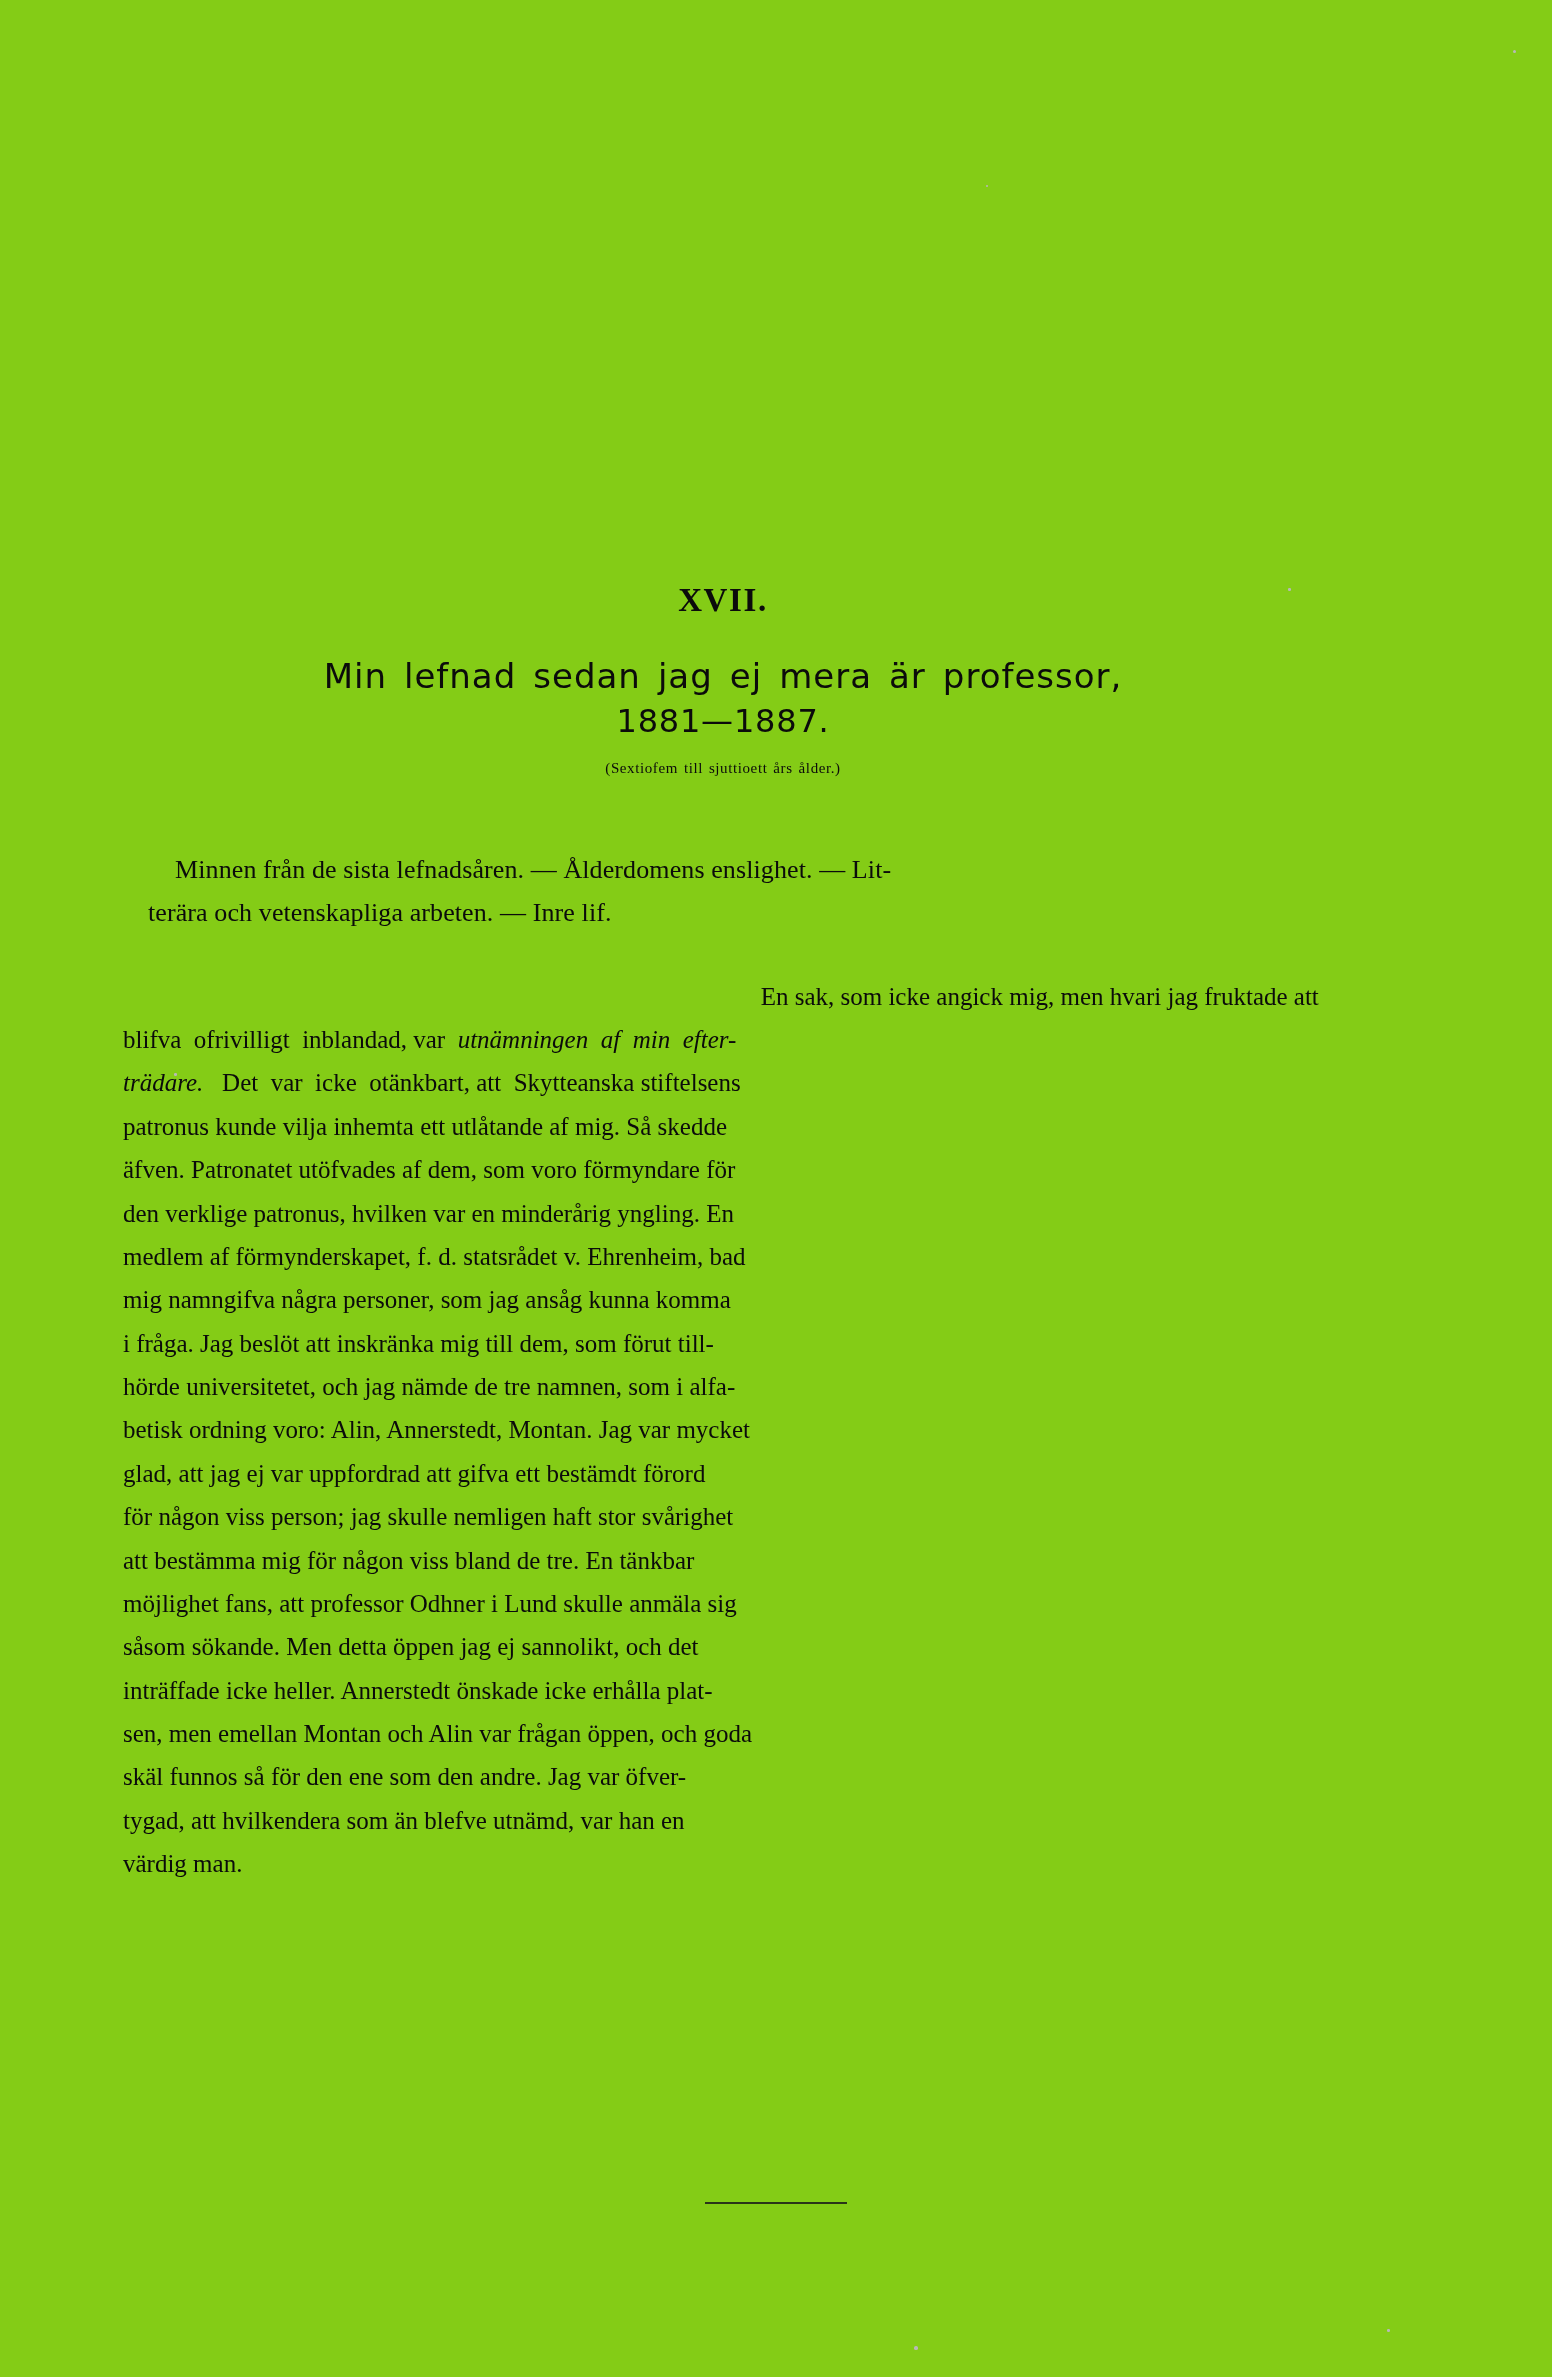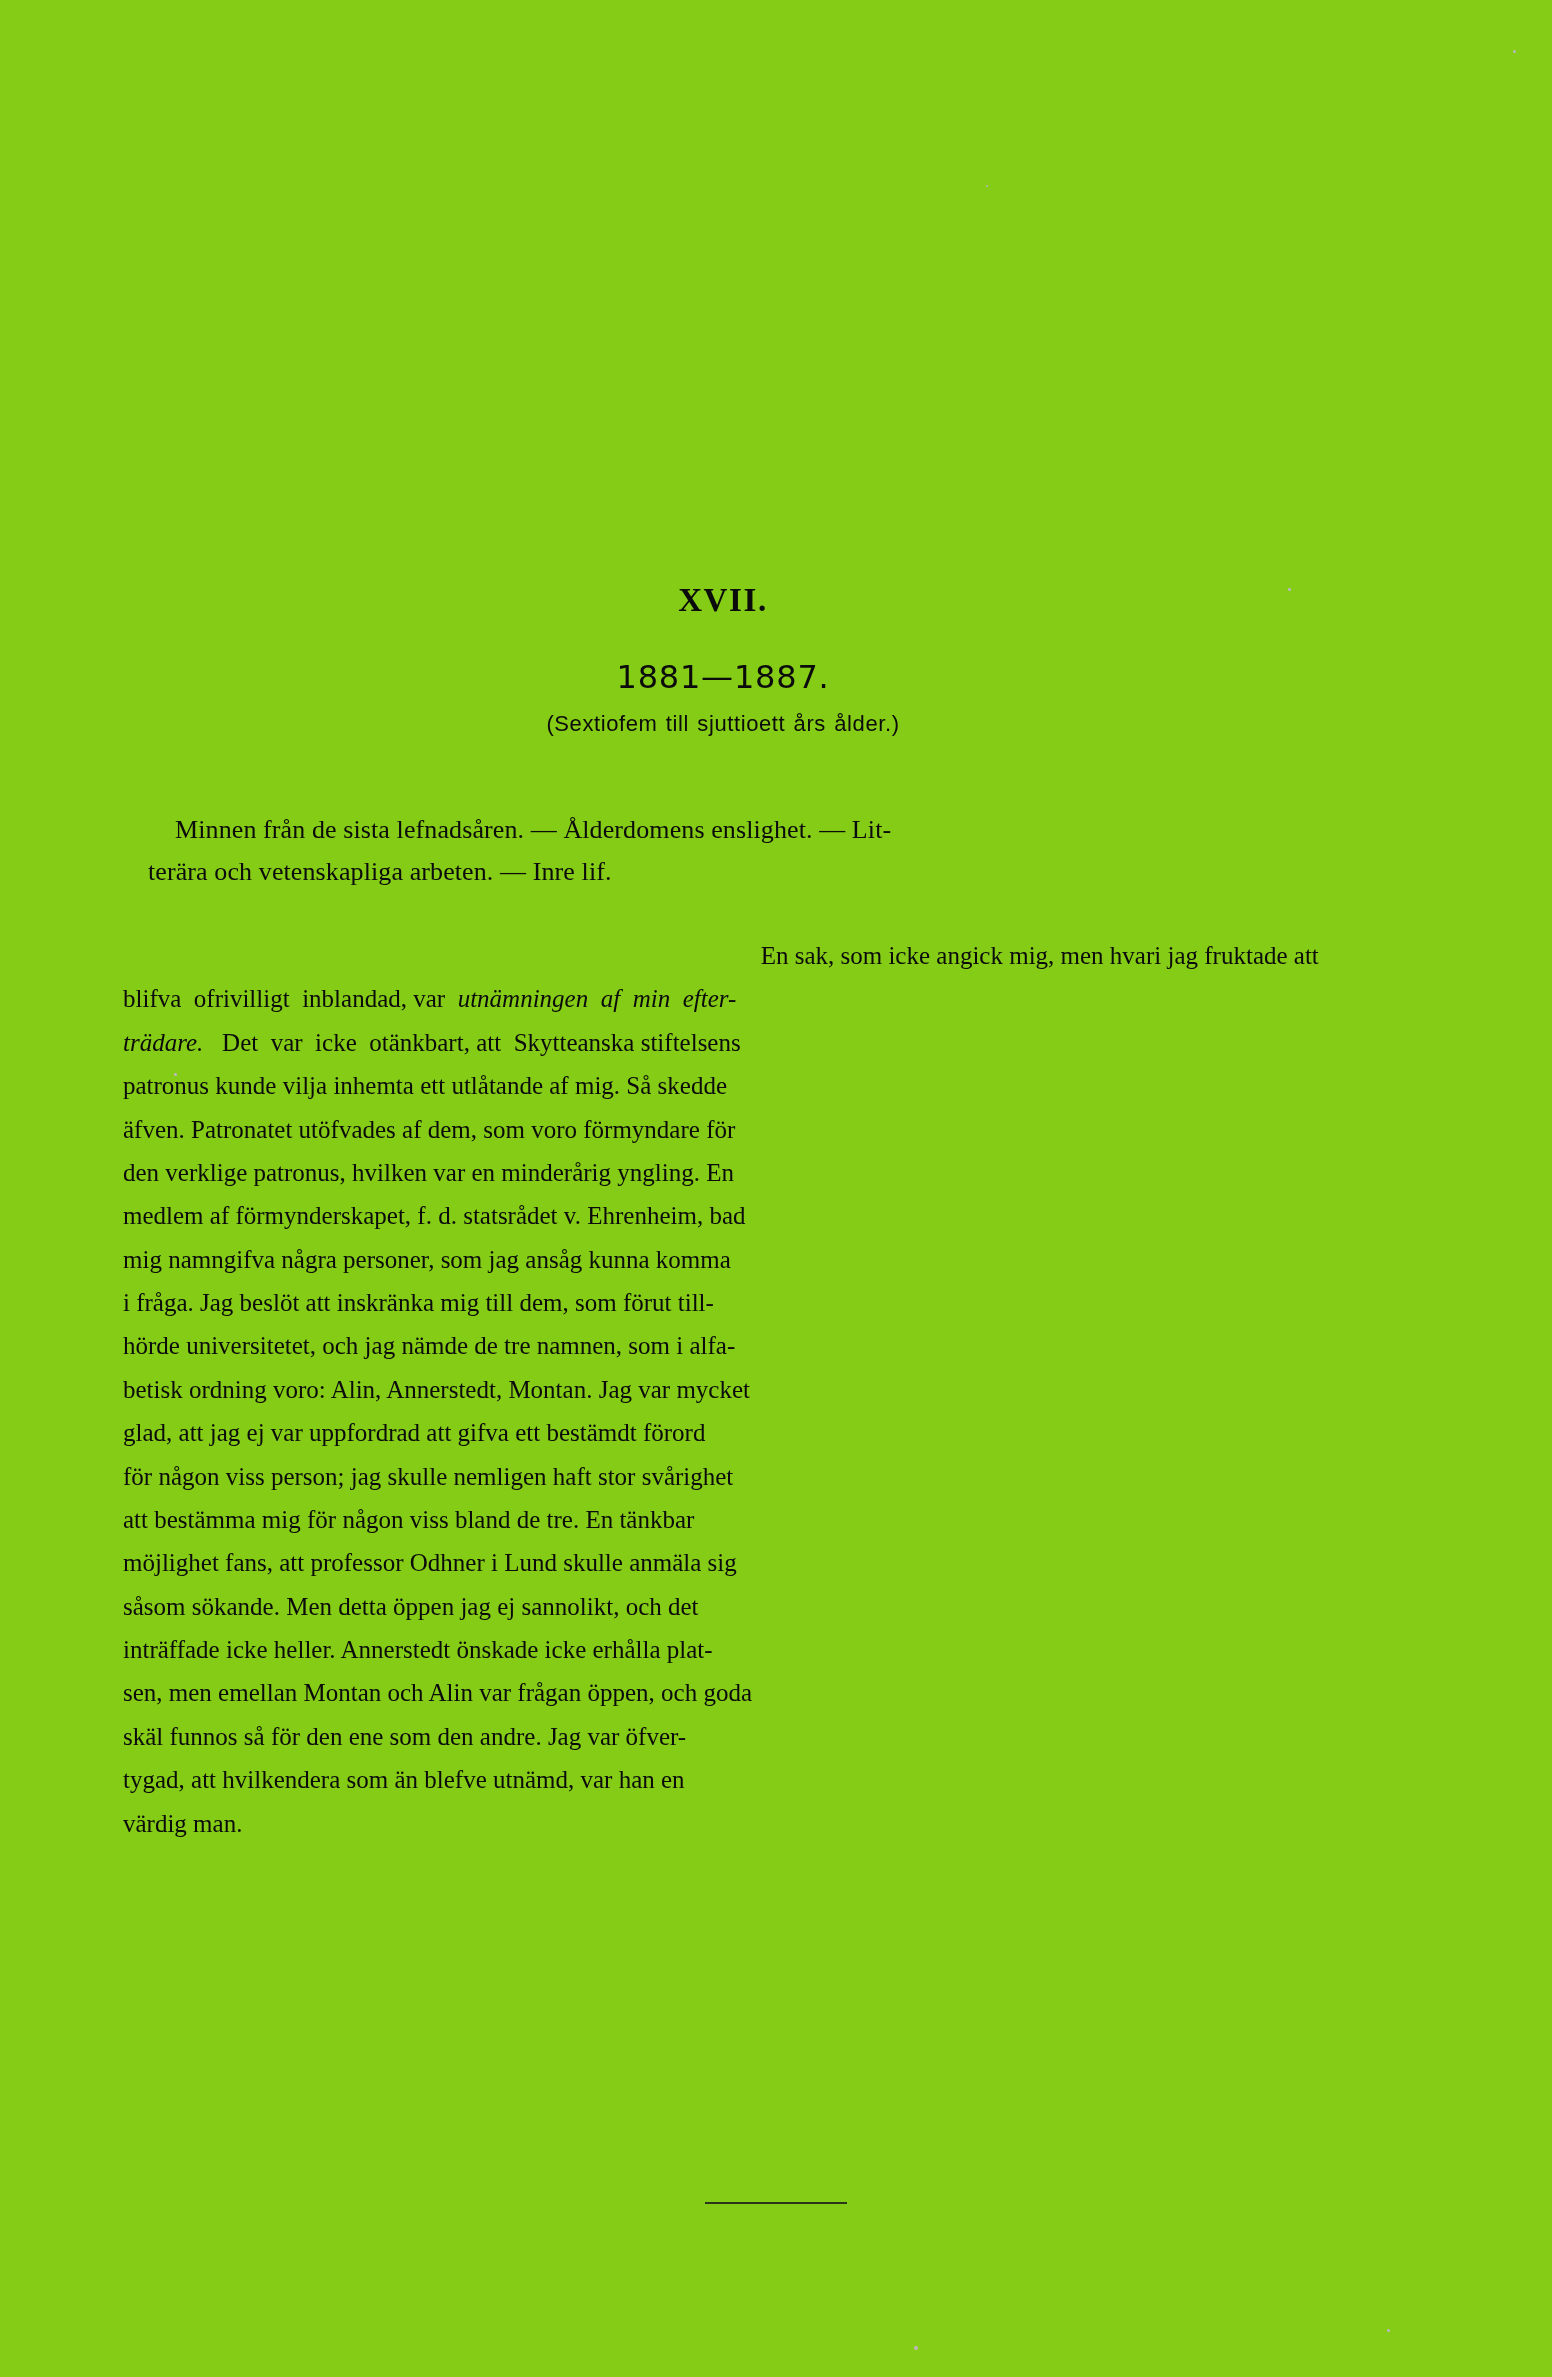--- a/index.html
+++ b/index.html
@@ -58,24 +58,24 @@
     font-family: "DejaVu Sans", "Liberation Sans", sans-serif;
     font-size: 32px;
     font-weight: 400;
     letter-spacing: 0.8px;
     line-height: 1.34;
     margin-top: 2.1px;
   }
 
   
   .subtitle {
-    margin-top: 12px;
+    margin-top: 18px;
     text-align: center;
-    font-family: Liberation Sans, sans-serif;
-    font-size: 22px;
+    font-family: Liberation Serif, serif;
+    font-size: 15px;
     letter-spacing: 0.6px;
     word-spacing: 1.6px;
   }
 
   
   .summary {
     margin-top: 72px;
     font-size: 26px;
     line-height: 1.62;
     text-align: justify;
@@ -126,20 +126,21 @@
 </head>
 <body>
 
 <div class="page">
 
   <div class="content">
 
     <div class="chapter-number">XVII.</div>
 
     <div class="title-block">
+      <div class="title-line1">Min lefnad sedan jag ej mera är professor,</div>
       <div class="title-line2">1881—1887.</div>
     </div>
 
     <div class="subtitle">(Sextiofem till sjuttioett års ålder.)</div>
 
     <div class="summary">
       <span class="indent"></span><span>Minnen från de sista lefnadsåren. — Ålderdomens enslighet. — Lit-</span><br>
       <span>terära och vetenskapliga arbeten. — Inre lif.</span>
     </div>
 

